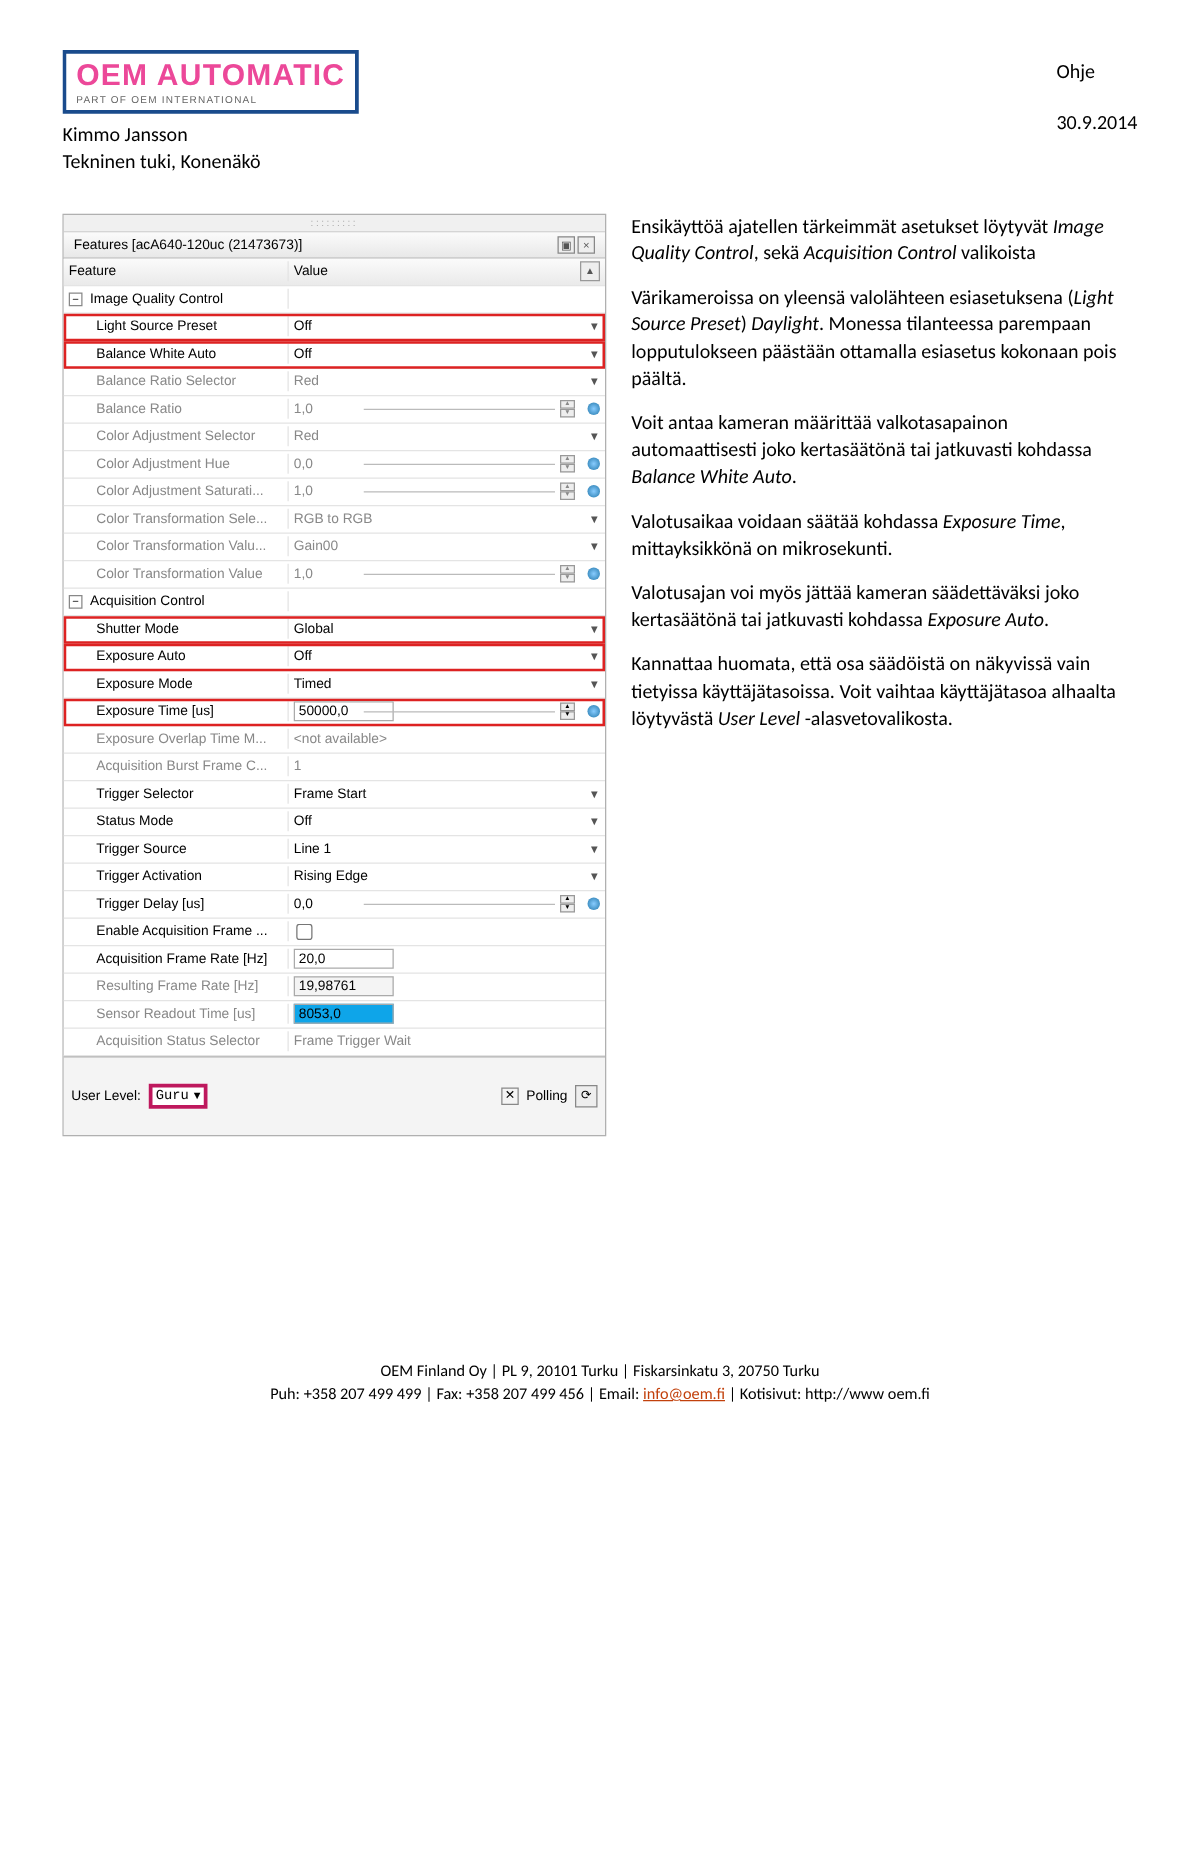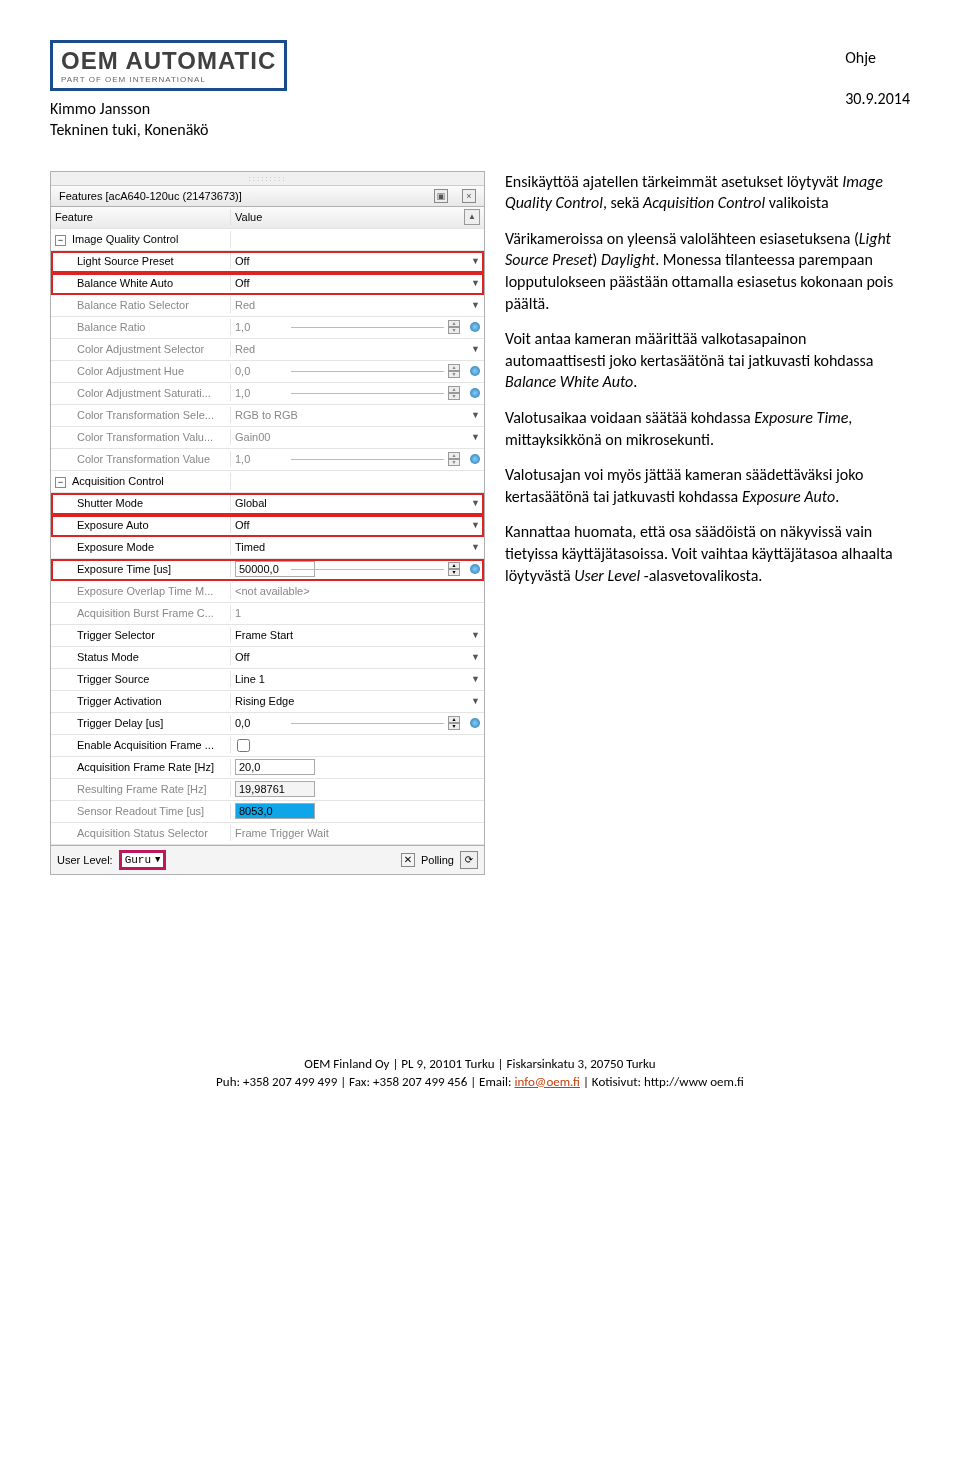--- a/index.html
+++ b/index.html
@@ -1,28 +1,28 @@
 <!DOCTYPE html>
 <html><head>
 <meta charset="utf-8">
 <style>
   * { box-sizing: border-box; margin: 0; padding: 0; }
   body { font-family: Calibri, Arial, sans-serif; background: #fff; color: #000; width: 960px; }
   .page { padding: 40px 50px; width: 960px; }
   .header { position: relative; margin-bottom: 30px; overflow: hidden; }
   .logo { border: 3px solid #1a4b8c; display: inline-block; padding: 4px 8px; font-family: Arial, sans-serif; }
-  .logo-top { color: #404040; font-size: 24px; font-weight: bold; letter-spacing: 1px; }
+  .logo-top { color: #ec4899; font-size: 24px; font-weight: bold; letter-spacing: 1px; }
   .logo-bottom { font-size: 8px; color: #666; letter-spacing: 1px; }
   .header-left { float: left; width: 50%; }
   .header-right { float: right; text-align: left; }
   .header-text { font-size: 16px; margin-top: 8px; line-height: 1.3; }
   .content { display: flex; gap: 20px; margin-top: 20px; }
   .screenshot { width: 435px; font-family: Tahoma, Arial, sans-serif; font-size: 11px; }
   .panel { background: #f4f4f4; border: 1px solid #b0b0b0; }
-  .panel-title { background: linear-gradient(#fbfbfb,#e8e8e8); padding: 3px 8px; border-bottom: 1px solid #b0b0b0; display: flex; align-items: center; gap: 12px; }
+  .panel-title { background: linear-gradient(#fbfbfb,#e8e8e8); padding: 3px 8px; border-bottom: 1px solid #b0b0b0; display: flex; align-items: center; }
   .panel-title .t { flex: 1; }
   .panel-btn { width: 14px; height: 14px; border: 1px solid #888; background: #eee; margin-left: 2px; font-size: 9px; line-height: 12px; text-align: center; color: #555; }
   .grid { background: #fff; }
   .row { display: flex; border-bottom: 1px solid #e4e4e4; min-height: 22px; align-items: center; }
   .row.header-row { background: linear-gradient(#fbfbfb,#eaeaea); font-weight: normal; }
   .row .label { width: 180px; padding: 2px 4px 2px 6px; border-right: 1px solid #e4e4e4; white-space: nowrap; overflow: hidden; text-overflow: ellipsis; }
   .row .value { flex: 1; padding: 2px 4px; display: flex; align-items: center; position: relative; }
   .row .value .dd { margin-left: auto; color: #555; font-size: 9px; }
   .row .value .spinner { margin-left: auto; display: inline-flex; flex-direction: column; margin-right: 4px; }
   .row .value .spinner span { width: 12px; height: 7px; border: 1px solid #999; background: #eee; font-size: 6px; line-height: 5px; text-align: center; }
@@ -30,21 +30,21 @@
   .row .value .sline { position: absolute; left: 60px; right: 40px; top: 50%; border-top: 1px solid #bbb; }
   .row.dim .label, .row.dim .value { color: #888; }
   .row.section .label { font-weight: normal; color: #000; }
   .tree-toggle { display: inline-block; width: 11px; height: 11px; border: 1px solid #888; text-align: center; line-height: 9px; font-size: 9px; margin-right: 6px; background: #fff; }
   .indent1 { padding-left: 26px !important; }
   .indent0 { padding-left: 4px !important; }
   .hl-red { outline: 2px solid #d22; outline-offset: -2px; }
   .scroll-arrow { width: 16px; height: 16px; border: 1px solid #999; background: #eee; font-size: 8px; text-align: center; line-height: 14px; color: #555; margin-left: auto; }
   .value input[type="text"] { border: 1px solid #aaa; padding: 1px 3px; font-family: inherit; font-size: 11px; width: 80px; background: #fff; }
   .value .execbtn { border: 1px solid #888; background: linear-gradient(#fdfdfd,#e4e4e4); padding: 1px 30px; font-size: 11px; margin: 0 auto; }
-  .bottom-bar { background: #f4f4f4; border-top: 1px solid #b0b0b0; padding: 4px 6px; display: flex; align-items: center; gap: 6px; }
+  .bottom-bar { background: #f4f4f4; border-top: 1px solid #b0b0b0; padding: 21px 6px; display: flex; align-items: center; gap: 6px; }
   .bottom-bar select, .bottom-bar .ulsel { border: 3px solid #be185d; background: #fff; font-size: 11px; padding: 1px 3px; font-family: Liberation Mono, monospace; }
   .bottom-bar .ulsel { display: inline-flex; align-items: center; gap: 4px; }
   .bottom-bar .spacer { flex: 1; }
   .bottom-bar .poll-x { width: 14px; height: 14px; border: 1px solid #888; text-align: center; line-height: 12px; font-size: 10px; }
   .bottom-bar .poll-icon { width: 18px; height: 18px; border: 1px solid #888; background: #eee; font-size: 10px; text-align: center; line-height: 16px; }
   .explain { flex: 1; font-size: 16px; line-height: 1.35; }
   .explain p { margin-bottom: 14px; }
   .explain em, .italic { font-style: italic; }
   .footer { margin-top: 180px; text-align: center; font-size: 13px; line-height: 1.4; }
   .footer a { color: #c2410c; text-decoration: underline; }

